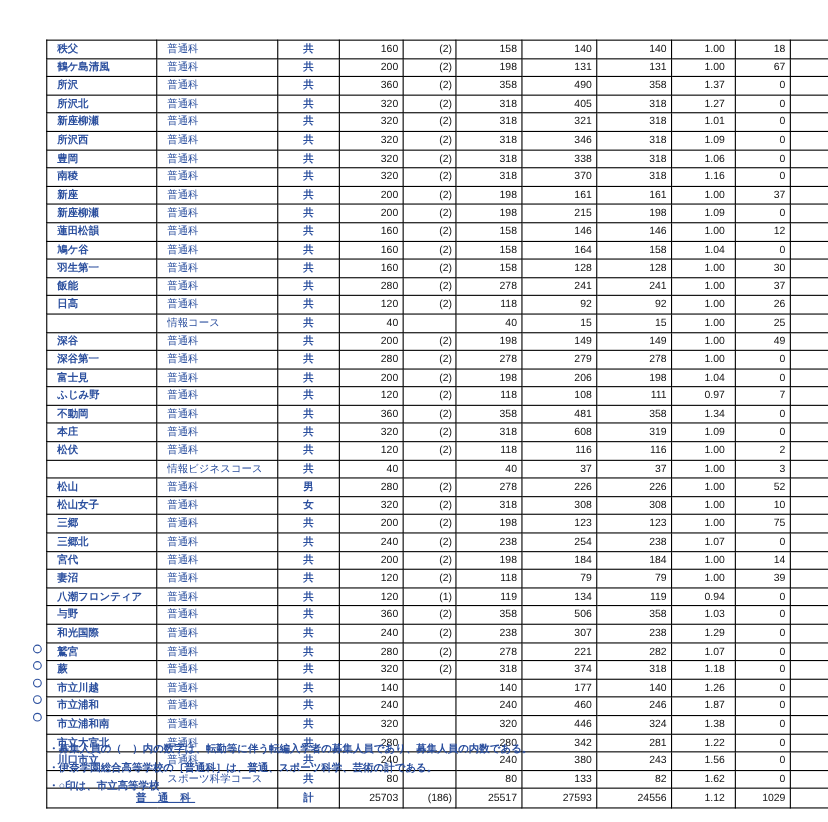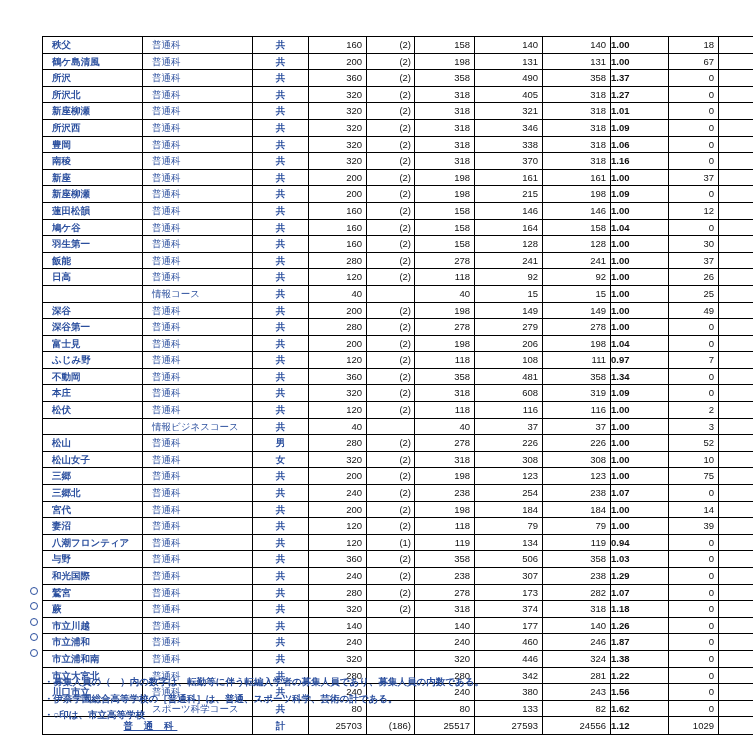--- a/index.html
+++ b/index.html
@@ -54,21 +54,21 @@
   col.c-ratio    { width: 58px; }
   col.c-vacant   { width: 50px; }
   col.c-blank    { width: 42px; }
 
   
   .t-school  { padding-left: 9px !important; font-weight: bold; color: #2b4f9e; }
   .t-course  { padding-left: 9px !important; font-weight: normal; color: #2b4f9e; }
   .t-gender  { text-align: center; font-weight: bold; color: #2b4f9e; }
   .t-num     { text-align: right; padding-right: 4px !important; color: #111111; font-weight: normal; }
   .t-paren   { text-align: right; padding-right: 3px !important; color: #111111; }
-  .t-ratio   { text-align: left; padding-right: 9px !important; color: #111111; font-weight: bold; }
+  .t-ratio   { text-align: right; padding-right: 9px !important; color: #111111; font-weight: normal; }
   .t-blank   { }
 
   
   tr.total-row td { height: 17px; line-height: 17px; }
   td.total-label {
     text-align: center;
     font-weight: bold;
     color: #2b4f9e;
     letter-spacing: 4px;
     padding-left: 6px !important;
@@ -609,21 +609,21 @@
             <td class="t-num">0</td>
             <td class="t-blank"></td>
           </tr>
           <tr>
             <td class="t-school">鷲宮</td>
             <td class="t-course">普通科</td>
             <td class="t-gender">共</td>
             <td class="t-num">280</td>
             <td class="t-paren">(2)</td>
             <td class="t-num">278</td>
-            <td class="t-num">173</td>
+            <td class="t-num">221</td>
             <td class="t-num">282</td>
             <td class="t-ratio">1.07</td>
             <td class="t-num">0</td>
             <td class="t-blank"></td>
           </tr>
           <tr>
             <td class="t-school">蕨</td>
             <td class="t-course">普通科</td>
             <td class="t-gender">共</td>
             <td class="t-num">320</td>

